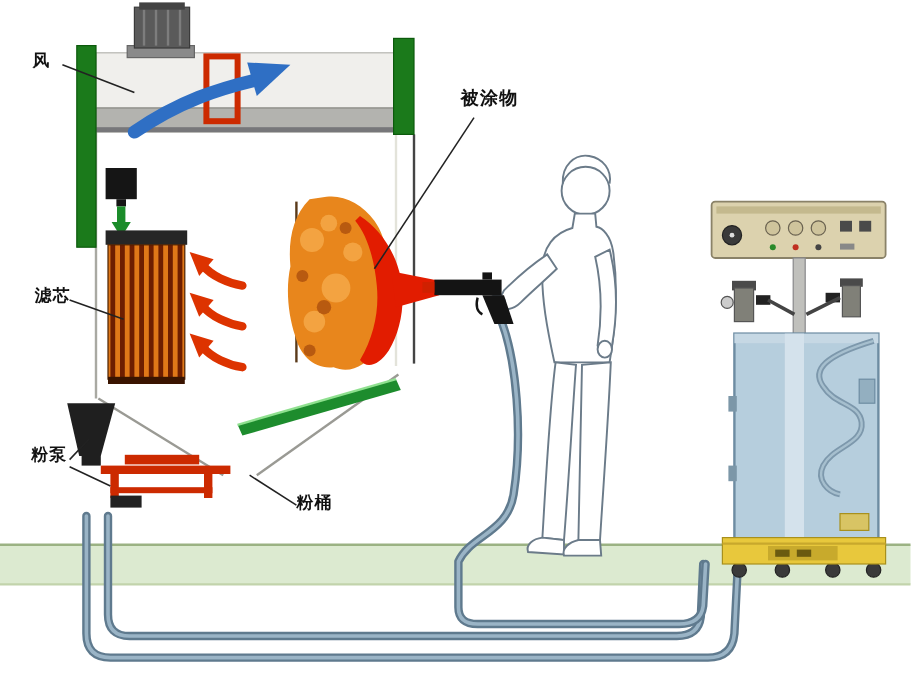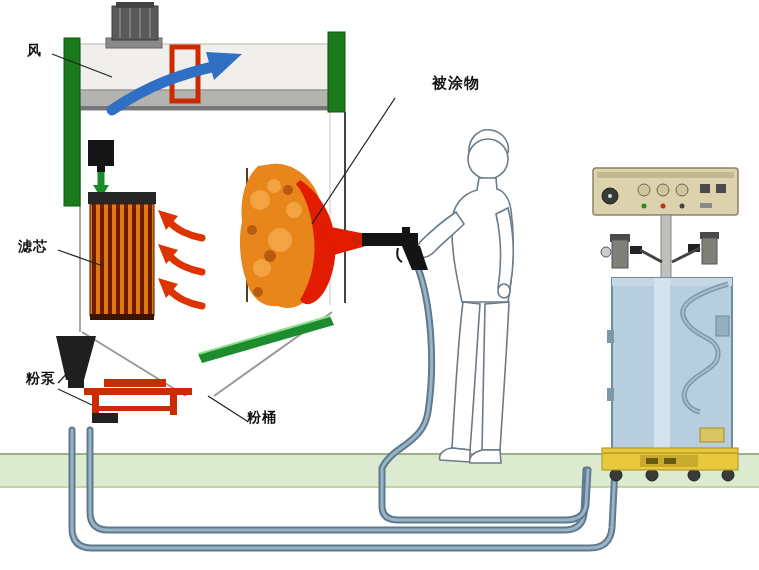--- a/index.html
+++ b/index.html
@@ -1,21 +1,21 @@
 <!DOCTYPE html>
 <html><head>
 <meta charset="utf-8">
 <style>
   html,body{margin:0;padding:0;background:#ffffff;}
   .stage{position:relative;width:759px;height:570px;background:#ffffff;overflow:hidden;
          font-family:"Liberation Sans",sans-serif;}
   .stage svg{position:absolute;left:0;top:0;}
   .label{position:absolute;color:#111111;font-weight:bold;font-size:14px;line-height:1.1;
          letter-spacing:1px;white-space:nowrap;}
-  .label.big{font-size:15px;margin-left:48px;}
+  .label.big{font-size:15px;}
 </style>
 </head>
 <body>
 
 <div class="stage">
 <svg width="759" height="570" viewBox="0 0 759 570">
   <defs>
     <pattern id="filtStripes" patternUnits="userSpaceOnUse" width="8" height="8">
       <rect x="0" y="0" width="4" height="8" fill="#e07818"></rect>
       <rect x="4" y="0" width="4" height="8" fill="#6e1e00"></rect>
@@ -208,16 +208,16 @@
       <line x1="602" y1="453" x2="738" y2="453" stroke="#c8a82c" stroke-width="2"></line>
       <rect x="640" y="455" width="58" height="12" fill="#c8aa2c"></rect>
       <rect x="646" y="458" width="12" height="6" fill="#6a5a10"></rect>
       <rect x="664" y="458" width="12" height="6" fill="#6a5a10"></rect>
     </g>
   </g>
 </svg>
 
 <div class="label" style="left:27px;top:43px;">风</div>
 <div class="label big" style="left:384px;top:75px;">被涂物</div>
-<div class="label" style="left:18px;top:239px;">滤芯</div>
+<div class="label" style="left:29px;top:239px;">滤芯</div>
 <div class="label" style="left:26px;top:371px;">粉泵</div>
-<div class="label" style="left:247px;top:411px;font-family:Liberation Mono, monospace;">粉桶</div>
+<div class="label" style="left:247px;top:411px;">粉桶</div>
 </div>
 
 </body></html>

